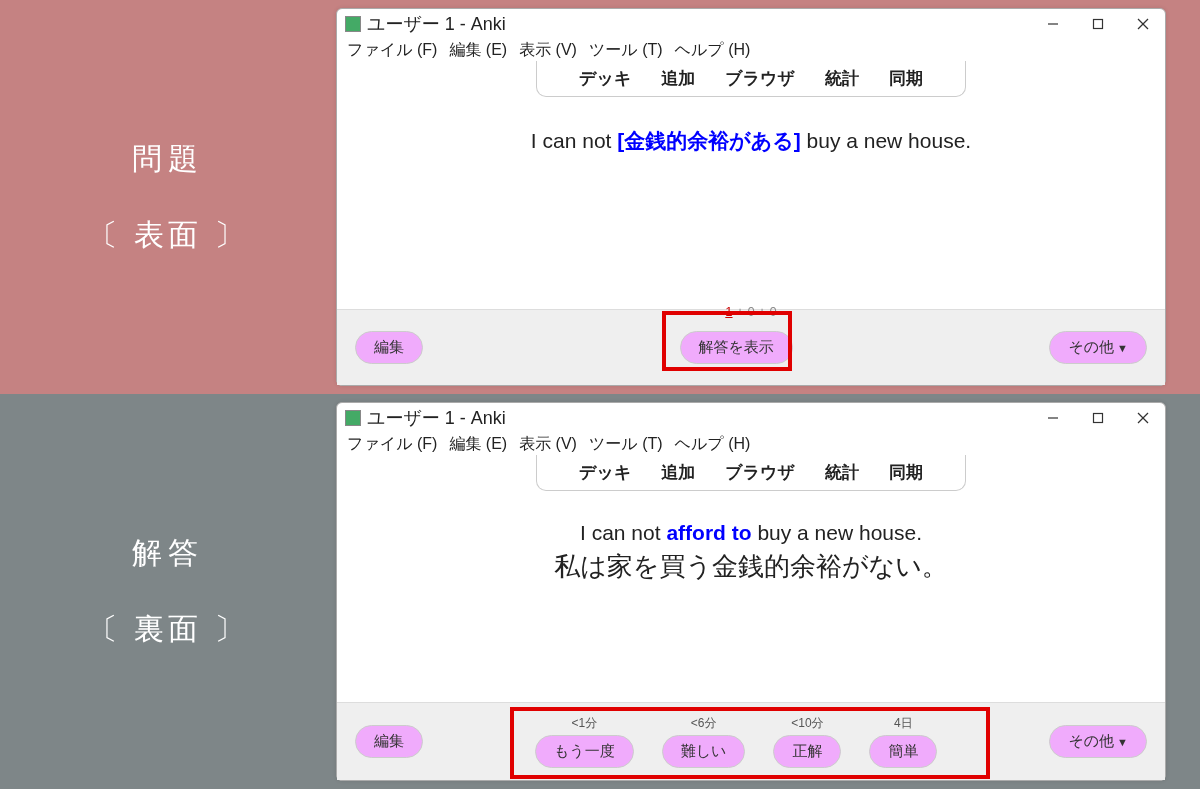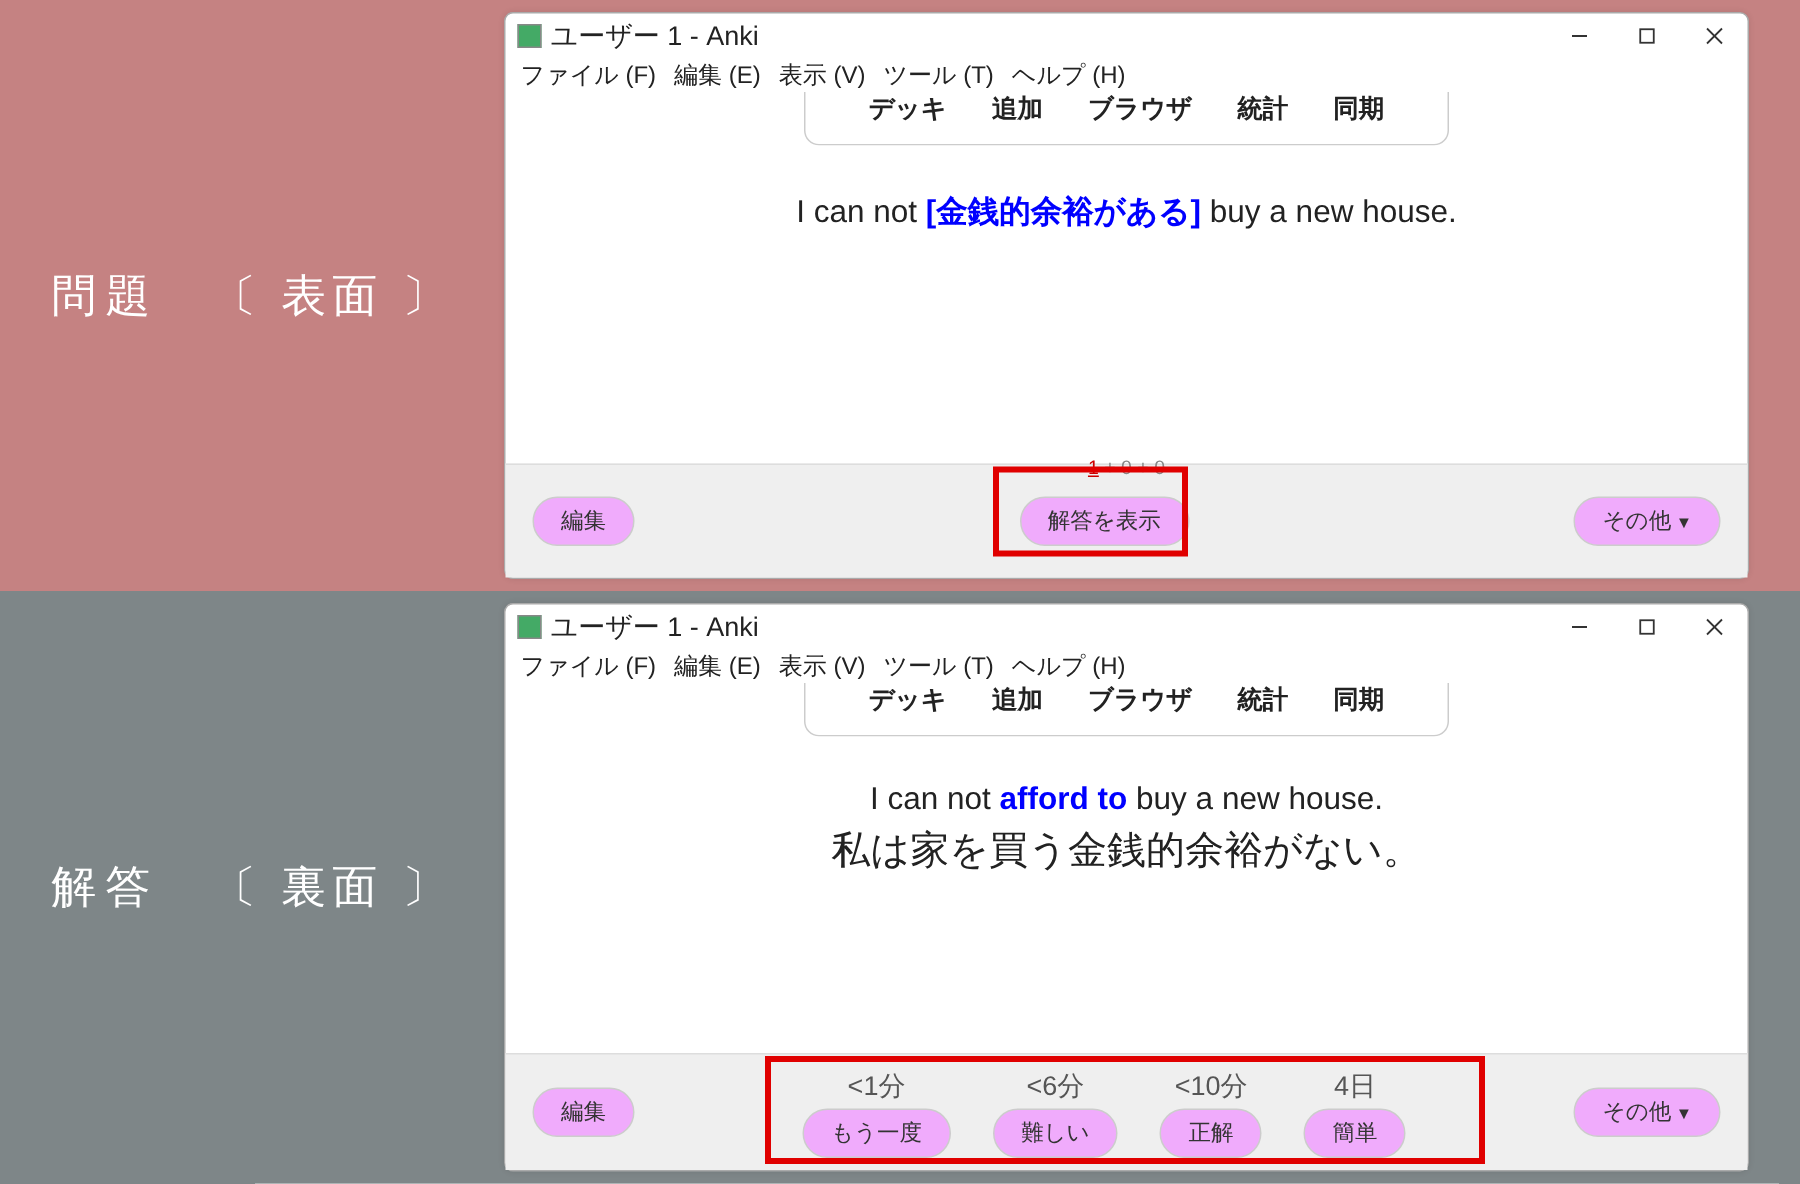--- a/index.html
+++ b/index.html
@@ -1,45 +1,45 @@
 <!DOCTYPE html>
 <html><head>
 <meta charset="utf-8">
 <style>
   * { box-sizing: border-box; margin: 0; padding: 0; }
   body { width: 1200px; height: 789px; font-family: "Yu Gothic", "Meiryo", sans-serif; overflow: hidden; }
   .half { width: 1200px; height: 394px; display: flex; }
   .top-half { background: #c58282; }
   .bottom-half { background: #7e8688; height: 395px; }
-  .side-label { width: 336px; display: flex; flex-direction: row; justify-content: center; align-items: center; gap: 35px; color: #fff; font-size: 30px; letter-spacing: 6px; }
+  .side-label { width: 336px; display: flex; flex-direction: column; justify-content: center; align-items: center; gap: 35px; color: #fff; font-size: 30px; letter-spacing: 6px; }
   .side-label .brackets { letter-spacing: 4px; }
   .window { width: 830px; background: #fff; margin-top: 8px; margin-bottom: 8px; border: 1px solid #aaa; border-radius: 6px; display: flex; flex-direction: column; box-shadow: 0 0 4px rgba(0,0,0,.1); }
   .titlebar { height: 30px; display: flex; align-items: center; padding: 0 0 0 8px; }
   .titlebar .appicon { width: 16px; height: 16px; margin-right: 6px; display:inline-block; background:#4a6; border:1px solid #888; }
   .titlebar .title { font-size: 18px; color:#222; flex:1; }
   .winbtns { display:flex; height:100%; }
   .winbtn { width:45px; display:flex; align-items:center; justify-content:center; font-size:13px; color:#333; }
   .winbtn svg { width:12px; height:12px; stroke:#333; stroke-width:1.2; fill:none; }
   .menubar { height:22px; display:flex; align-items:center; padding: 0 8px; gap: 8px; font-size:16px; color:#222; }
   .menubar .mitem { padding: 0 2px; }
-  .toolbar { height:36px; display:flex; align-items:flex-start; justify-content:center; gap: 30px; padding: 0 10px; font-size:17px; font-weight:bold; color:#222; border:1px solid #ccc; border-radius: 0 0 10px 10px; margin:0 auto; width: 430px; border-top:none; }
+  .toolbar { height:36px; display:flex; align-items:center; justify-content:center; gap: 30px; padding: 0 10px; font-size:17px; font-weight:bold; color:#222; border:1px solid #ccc; border-radius: 0 0 10px 10px; margin:0 auto; width: 430px; border-top:none; }
   .content { flex:1; display:flex; flex-direction:column; align-items:center; justify-content:flex-start; padding-top: 30px; }
   .sentence { font-size:21px; color:#222; text-align:center; }
   .sentence .blue { color: #0000ff; font-weight:bold; }
   .sentence-jp { font-size:26px; color:#222; margin-top:4px; }
   .bottombar { height: 76px; background:#efefef; border-top:1px solid #ddd; display:flex; align-items:center; justify-content:space-between; padding: 0 18px; position:relative; }
   .pill { background:#f0abfc; border:1px solid #ccc; border-radius: 20px; padding: 6px 18px; font-size:15px; color:#333; display:inline-block; }
   .counts { font-size:13px; position:absolute; top:-6px; left:50%; transform:translateX(-50%); }
   .counts .red-u { color:#c00; text-decoration: underline; }
   .counts .plus { color:#888; }
   .counts .gray { color:#888; }
   .red-box { border: 4px solid #e00000; position:absolute; }
   .ans-options { display:flex; gap: 28px; align-items:flex-end; }
   .ans-col { display:flex; flex-direction:column; align-items:center; gap:3px; }
-  .ans-time { font-size:18px; color:#555; }
+  .ans-time { font-size:12px; color:#555; }
   .other-tri::after { content:"▼"; font-size:11px; margin-left:3px; }
 </style>
 </head>
 <body>
 
 <div class="half top-half">
   <div class="side-label">
     <div>問題</div>
     <div class="brackets">〔 表面 〕</div>
   </div>

